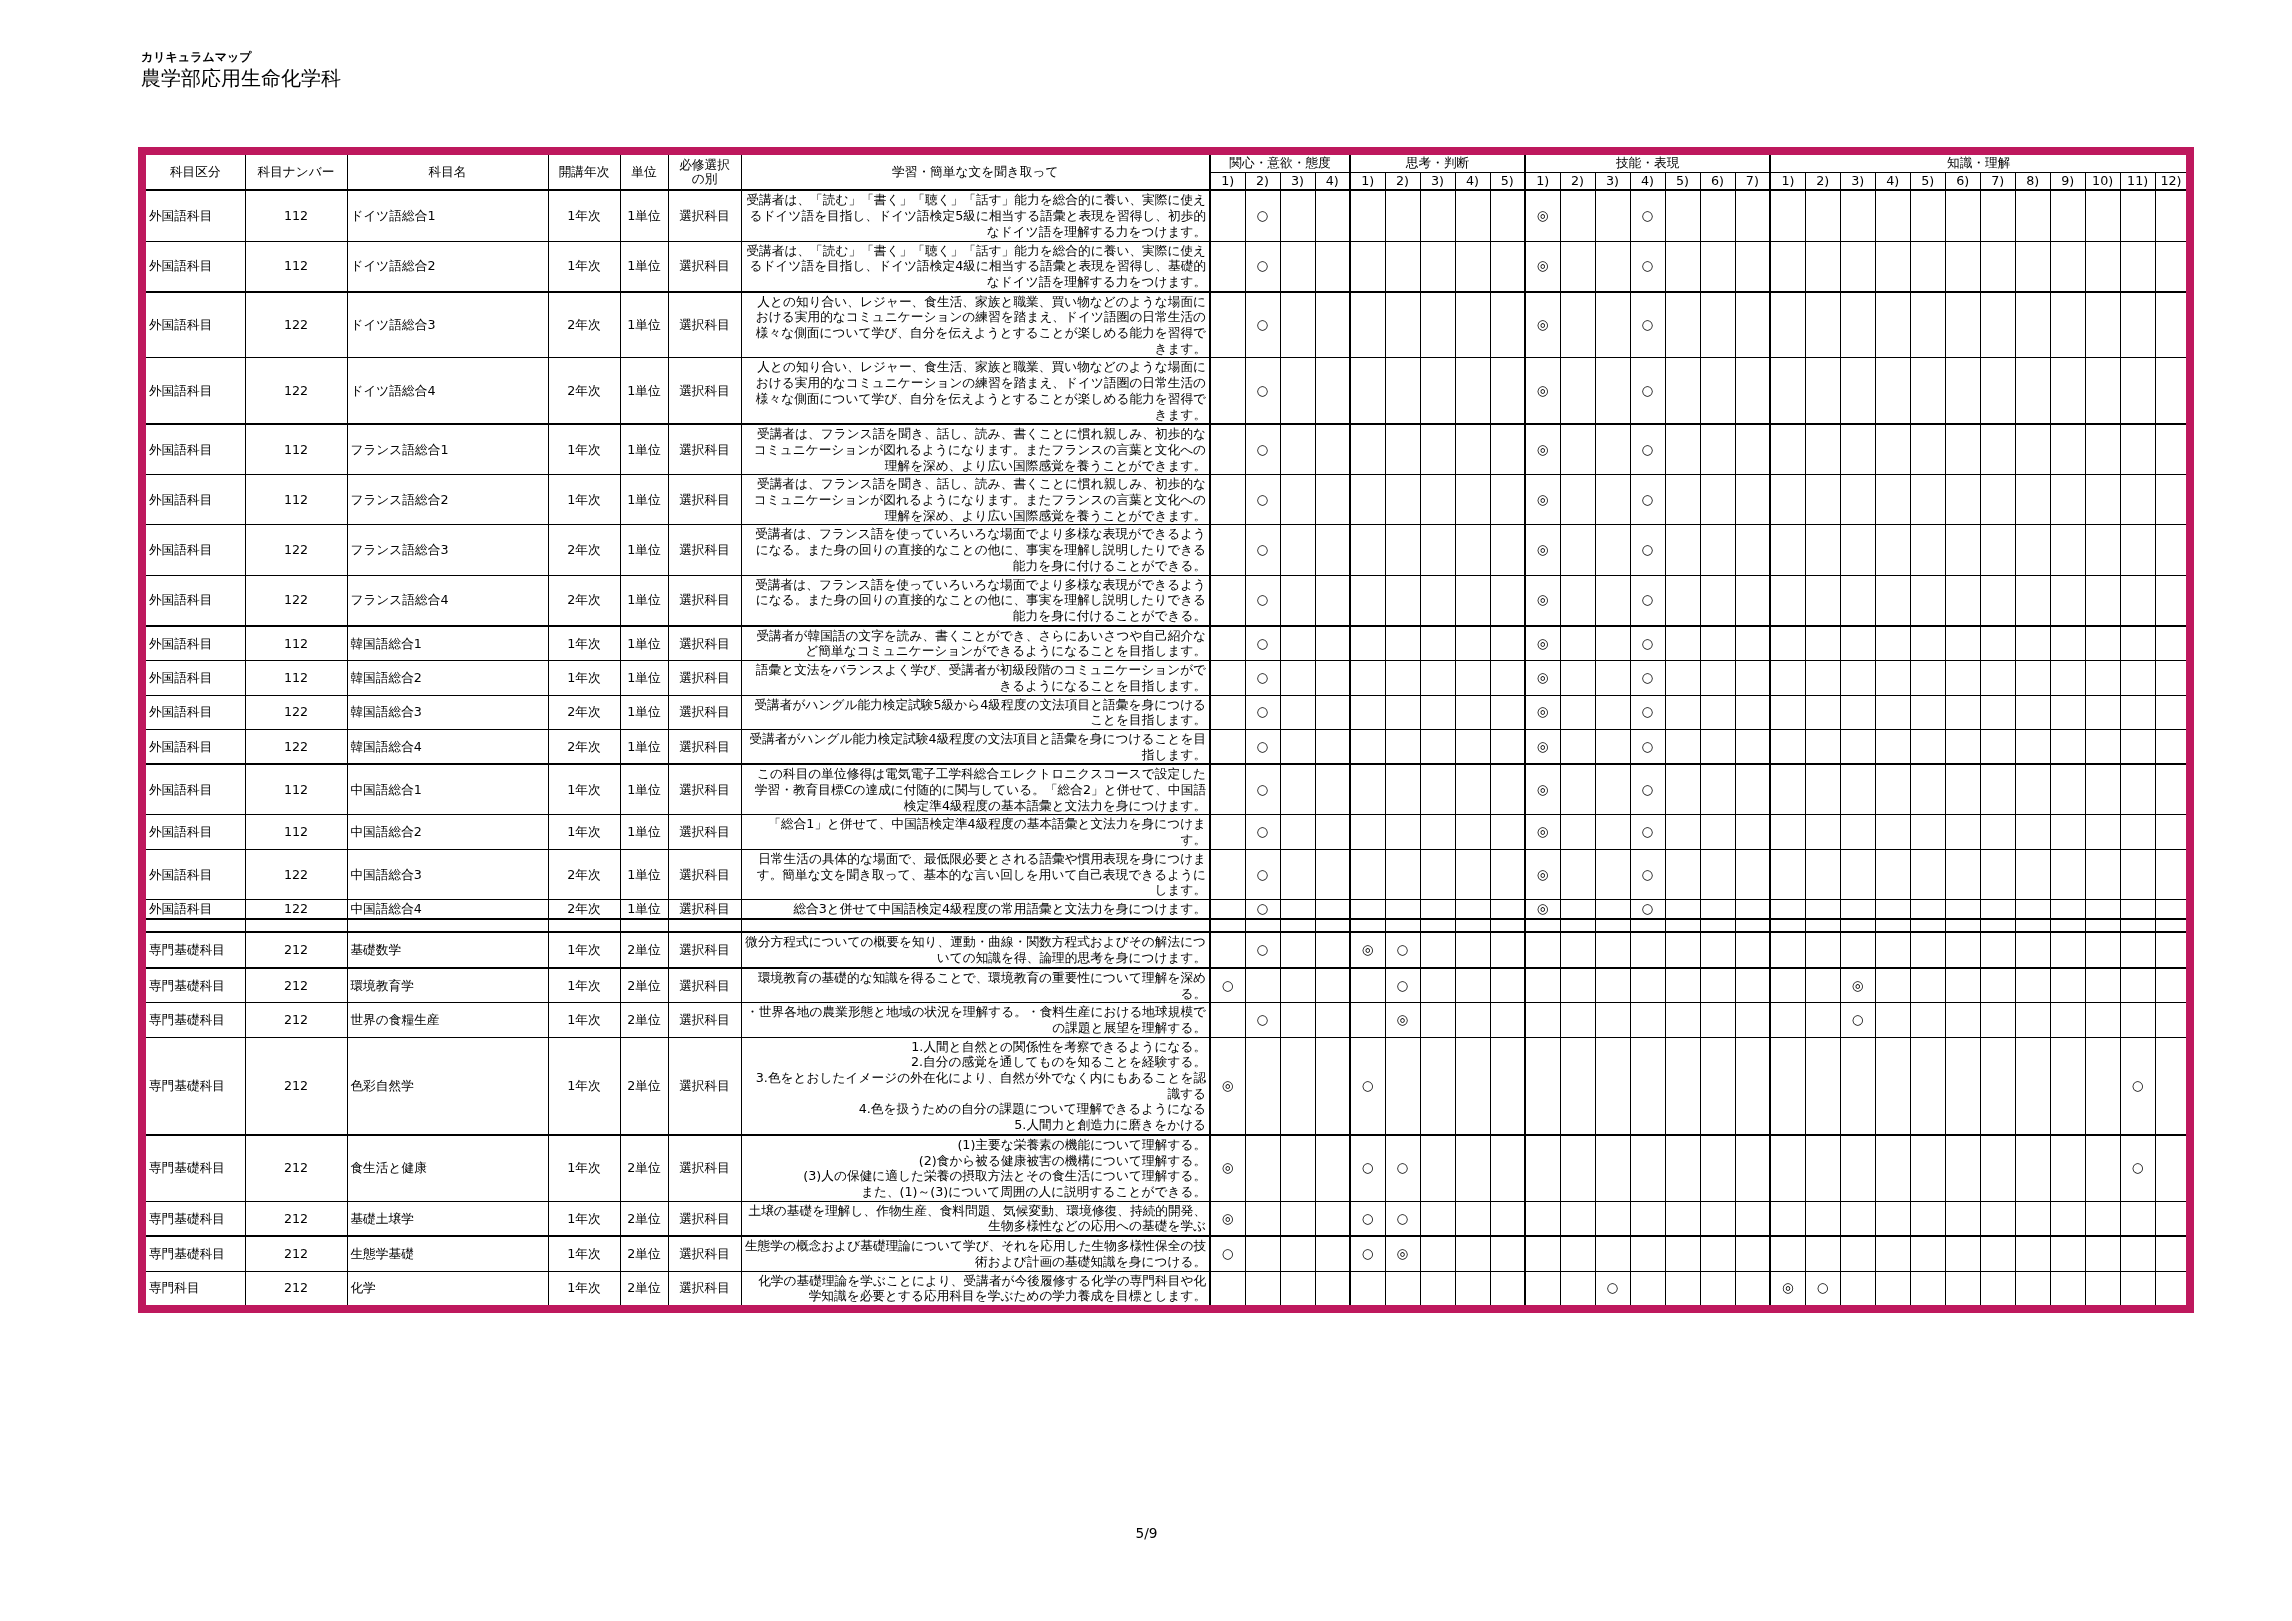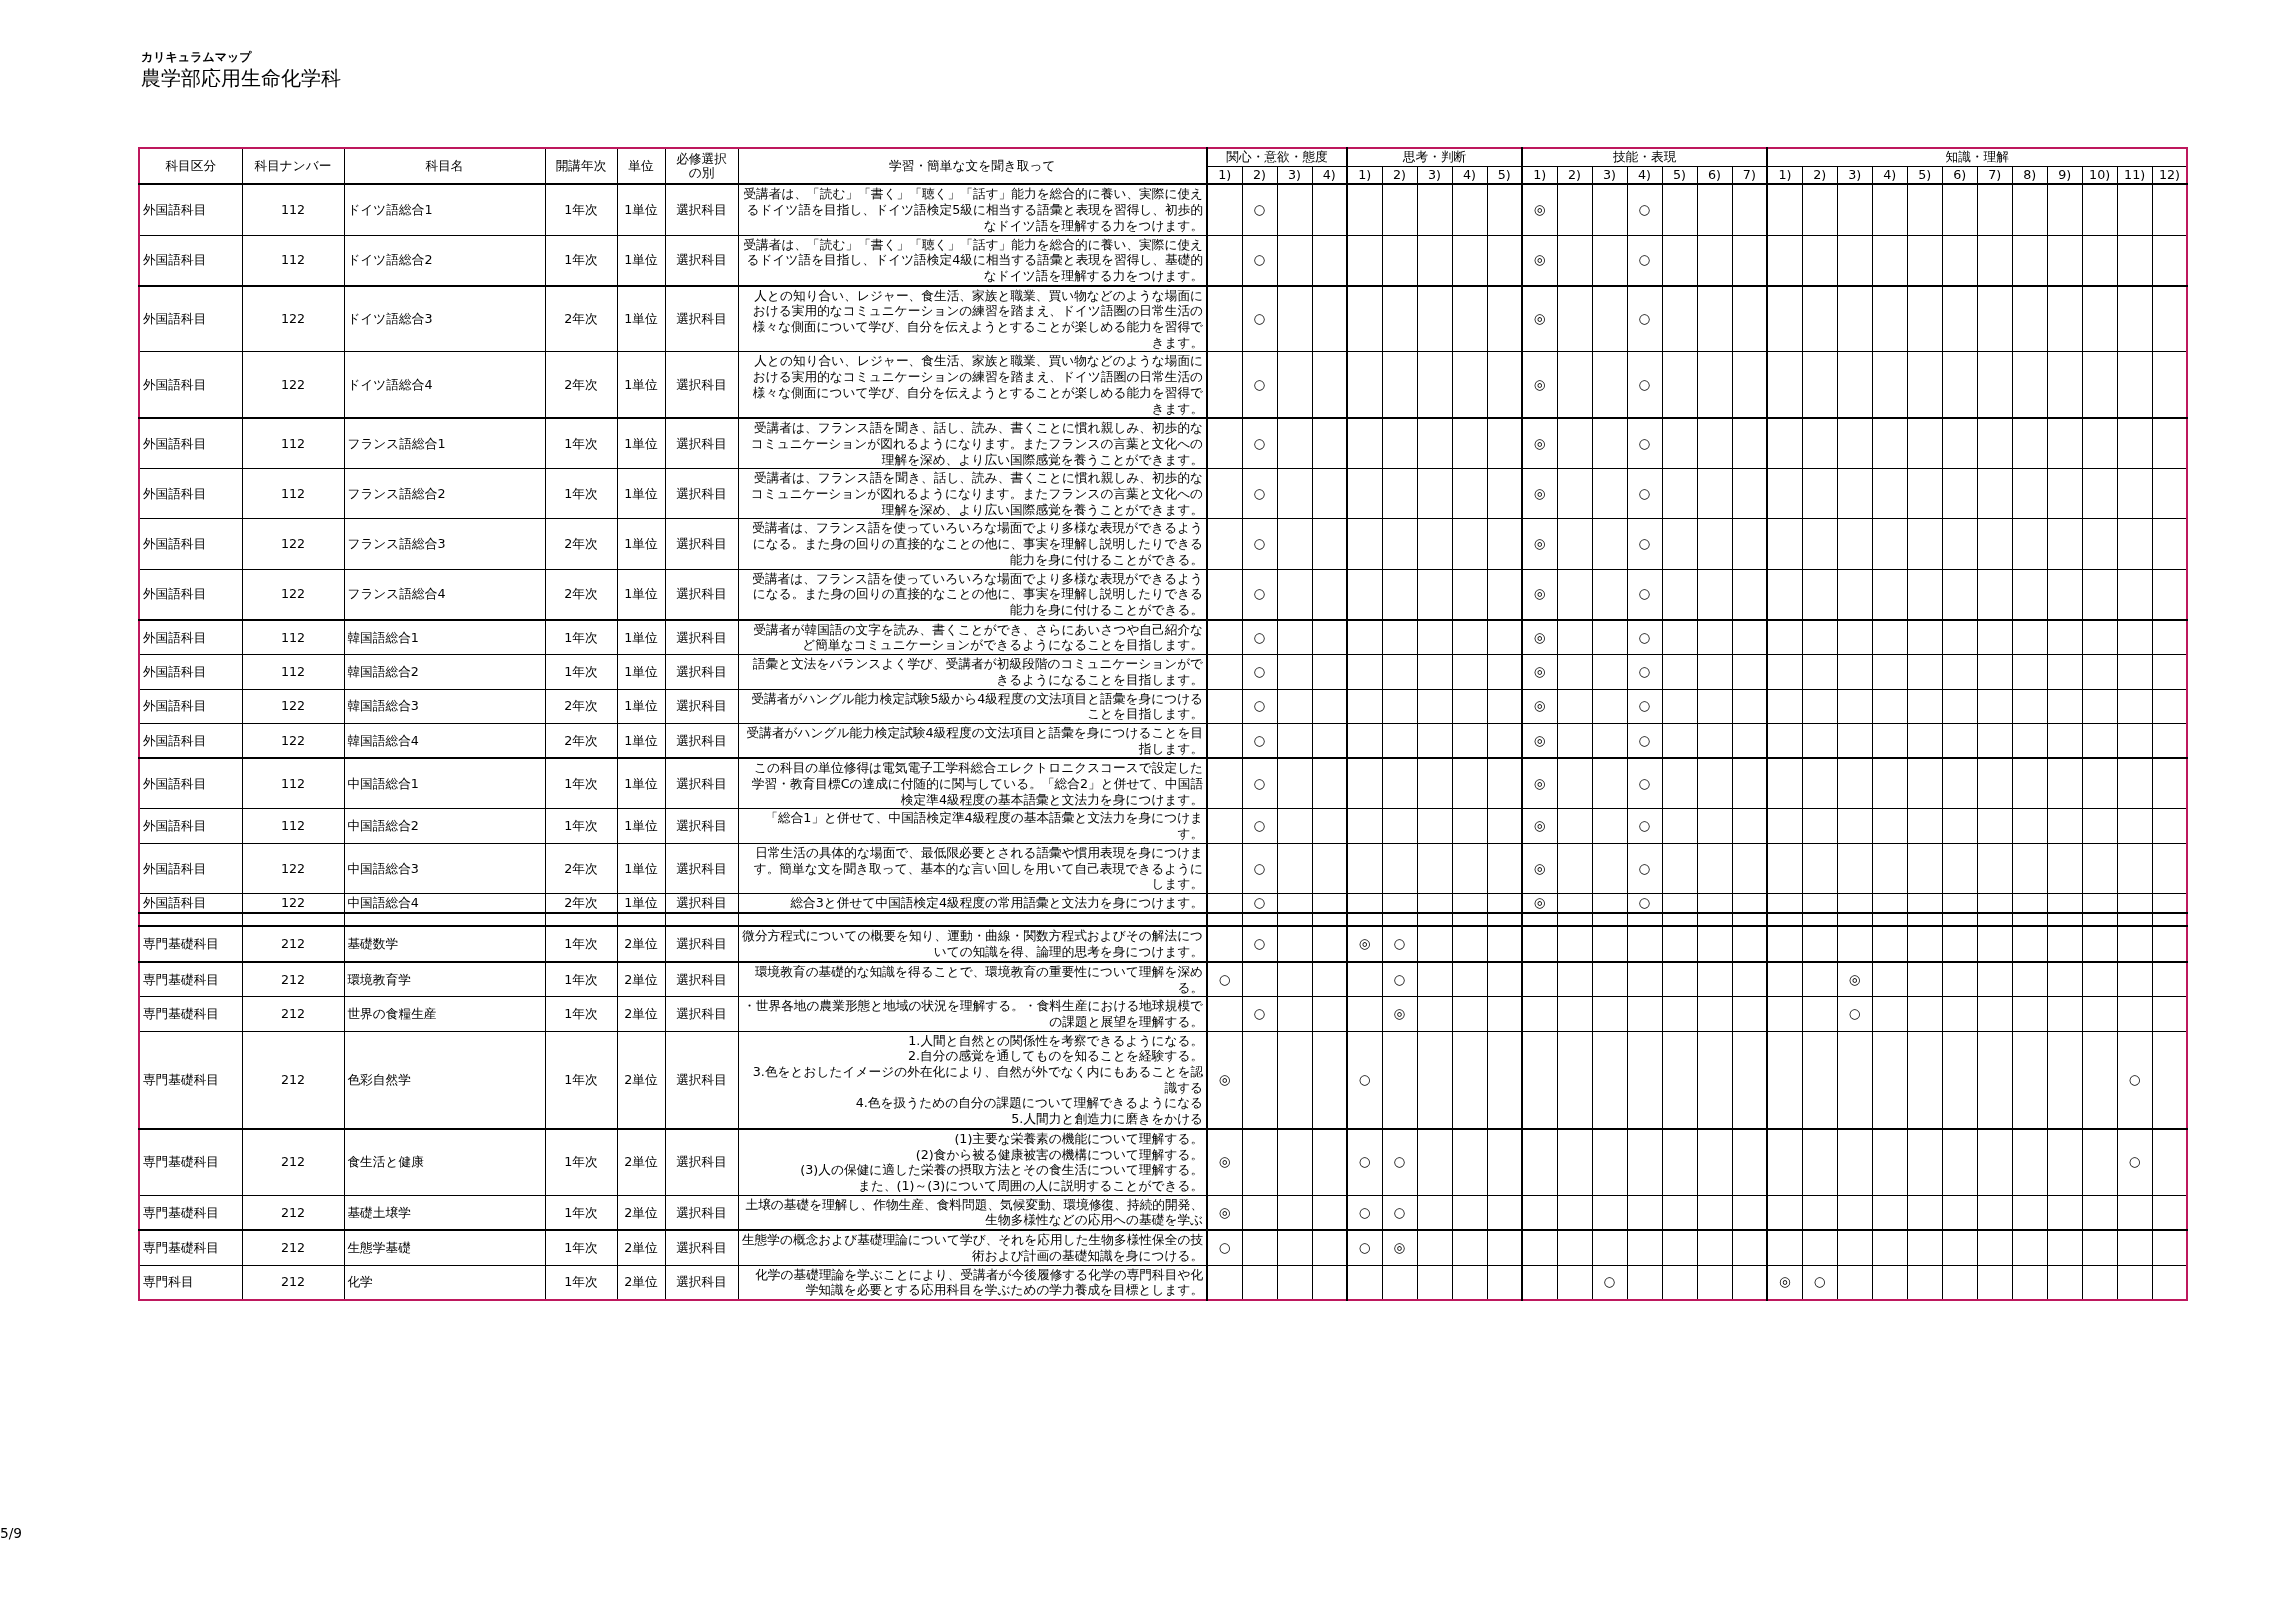--- a/index.html
+++ b/index.html
@@ -6,35 +6,35 @@
   body{
     width:2293px;height:1621px;position:relative;background:#ffffff;
     font-family:"DejaVu Sans",sans-serif;color:#000;
   }
   .titleblock{position:absolute;left:141px;top:47px;}
   .doc-title{font-size:12px;font-weight:bold;line-height:20.6px;}
   .doc-subtitle{font-size:20px;line-height:20.6px;}
   table.curr{
     position:absolute;left:138px;top:147px;width:1823px;
     border-collapse:collapse;table-layout:fixed;
-    border:2px solid #be185d;
+    border:8px solid #be185d;
   }
   th,td{border:1px solid #000;color:#000;overflow:hidden;}
   th{font-weight:normal;font-size:12.7px;text-align:center;padding:1px 2px;line-height:14.7px;vertical-align:middle;}
   th.wrap2{white-space:pre-line;}
   thead{border-bottom:2px solid #000;}
   td{font-size:12.7px;line-height:15.7px;padding:0 2.9px;vertical-align:middle;}
   td.c{text-align:center;}
   td.goals{white-space:pre-wrap;vertical-align:middle;padding:1px 2.9px;text-align:right;}
   td.mark{text-align:center;padding:0;font-size:13.7px;line-height:1;}
   .gl{border-left:2px solid #000 !important;}
   tr.bb td, tr.bb th{border-bottom:2px solid #000;}
   tr.sep td{height:11.8px;padding:0;}
   .footer{
-    position:absolute;left:0;top:1525px;width:2293px;text-align:left;
+    position:absolute;left:0;top:1525px;width:2293px;text-align:center;
     font-size:13.7px;
   }
 </style>
 </head>
 <body>
 
 <div class="titleblock">
   <div class="doc-title">カリキュラムマップ</div>
   <div class="doc-subtitle">農学部応用生命化学科</div>
 </div>

